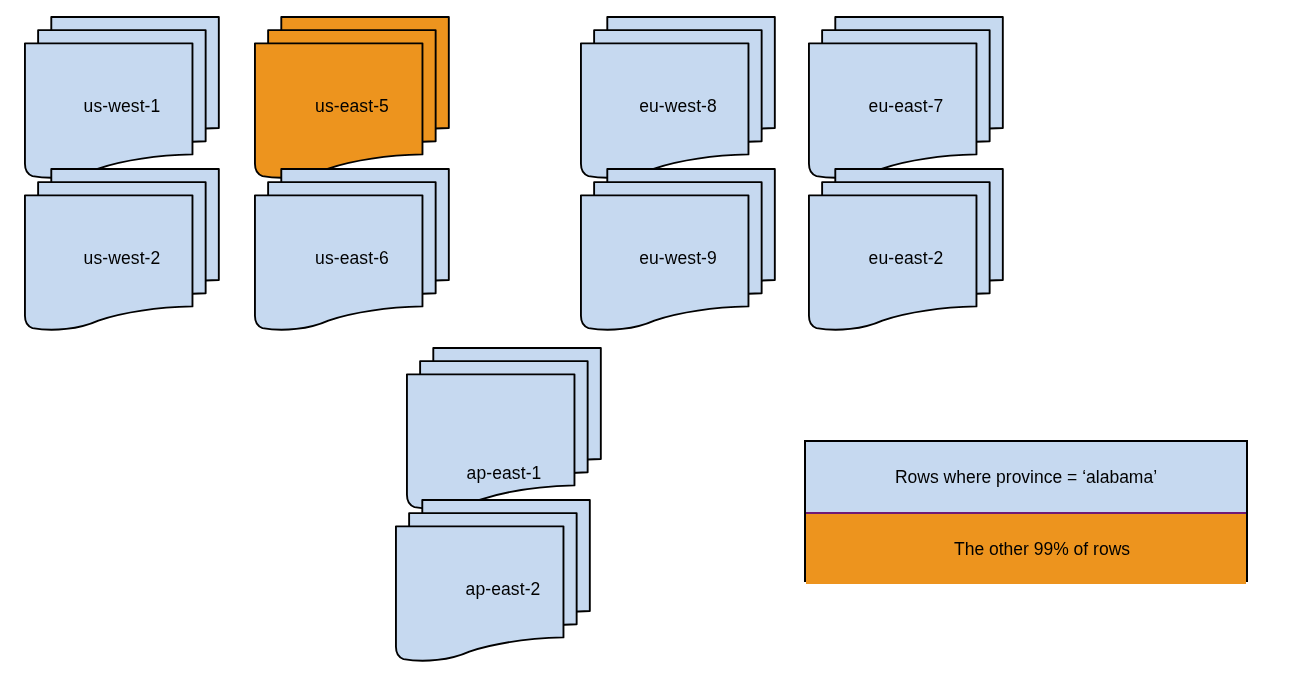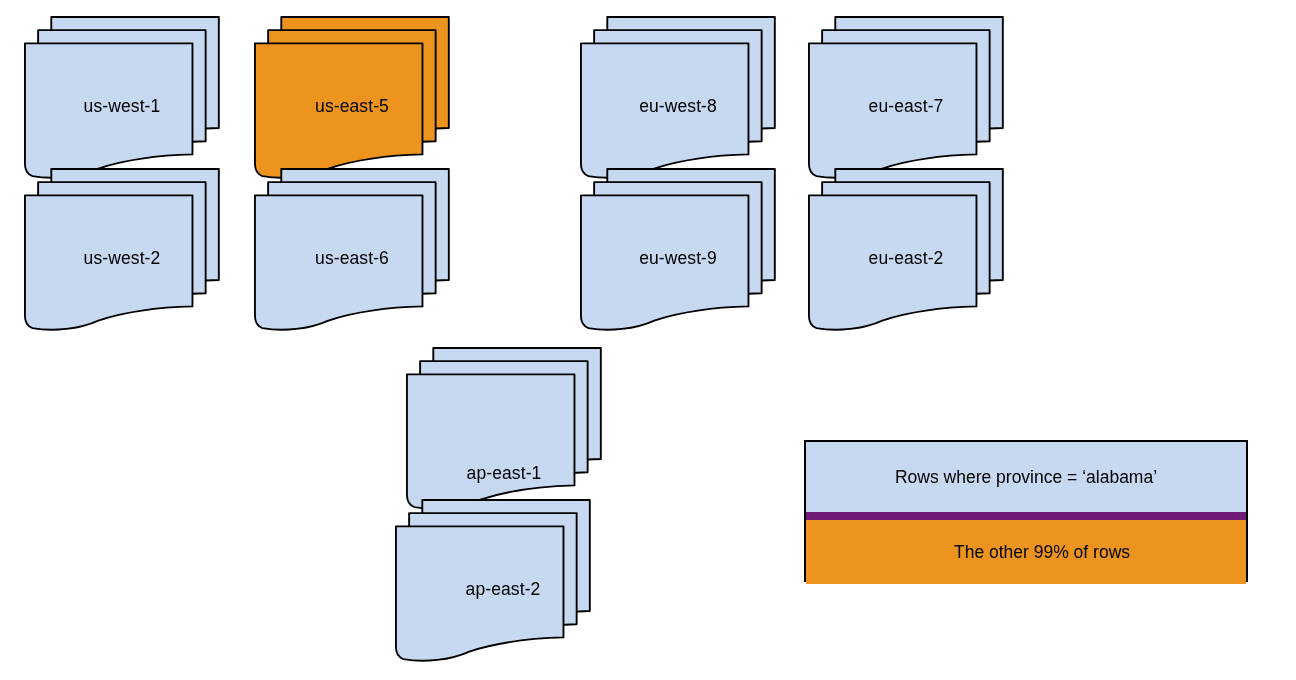--- a/index.html
+++ b/index.html
@@ -55,21 +55,21 @@
     justify-content: center;
     font-size: 17.5px;
     color: #000000;
     white-space: nowrap;
   }
   .legend-row.blue {
     background: #c6d9f0;
   }
   .legend-row.orange {
     background: #ed941e;
-    border-top: 8px solid #701a75;
+    border-top: 2px solid #701a75;
     padding-left: 32px;
   }
 </style>
 </head>
 <body>
 
 <div id="canvas">
   <div id="stacks-layer">
       <div class="doc-stack" style="left: 5px; top: 17px;">
         <svg viewBox="0 0 230 170">

